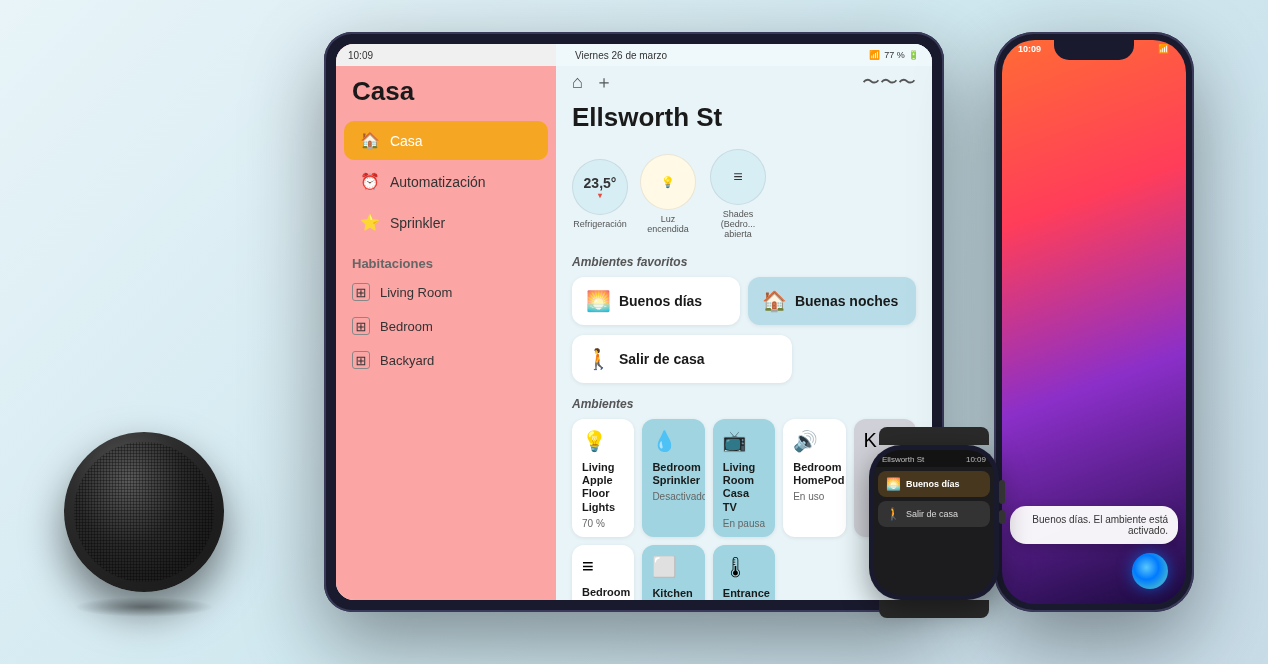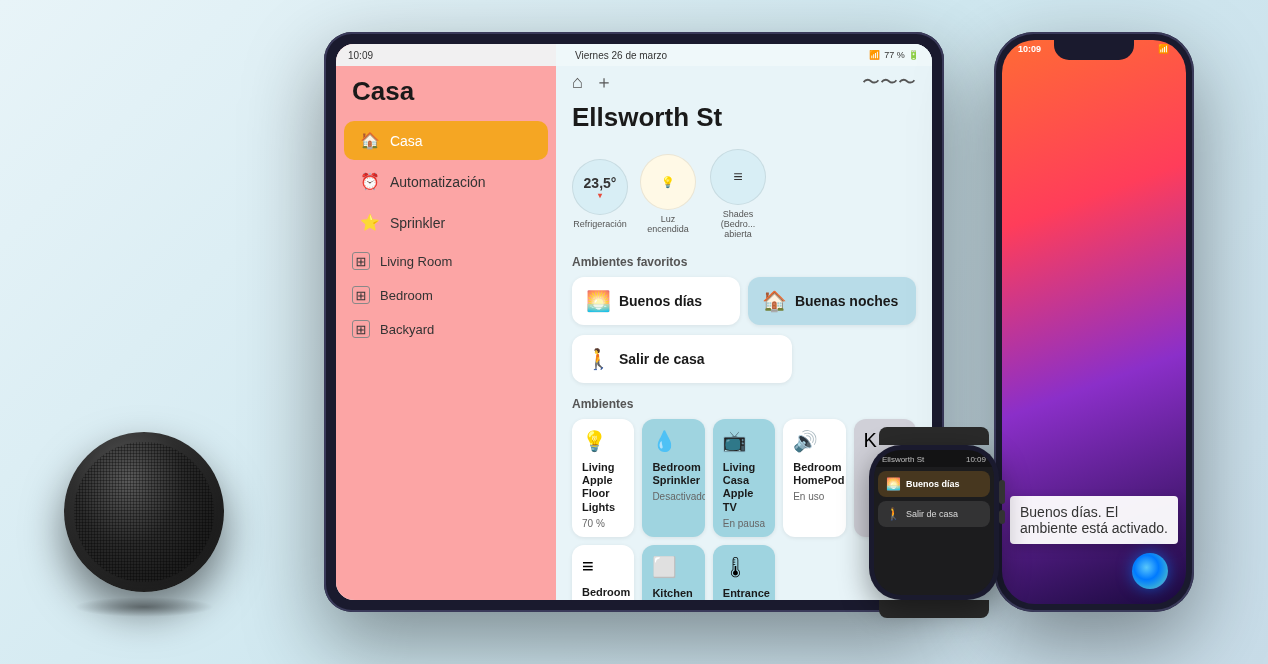--- a/index.html
+++ b/index.html
@@ -243,20 +243,21 @@
       text-align: center;
       max-width: 60px;
     }
 
     
     .section-title {
       font-size: 12px;
       font-weight: 600;
       color: #555;
       padding: 4px 16px 8px;
+      font-style: italic;
     }
     .scenes-grid {
       display: flex;
       gap: 8px;
       padding: 0 16px 10px;
     }
     .scene-card {
       flex: 1;
       background: white;
       border-radius: 12px;
@@ -368,25 +369,26 @@
       font-size: 9px;
       color: white;
       font-weight: 600;
     }
     .siri-notification {
       position: absolute;
       bottom: 60px;
       left: 8px;
       right: 8px;
       background: rgba(255,255,255,0.95);
-      border-radius: 4px;
+      border-radius: 16px;
       padding: 8px 10px;
-      font-size: 14px;
+      font-size: 10px;
       color: #333;
       box-shadow: 0 4px 12px rgba(0,0,0,0.2);
+      text-align: right;
     }
     .siri-orb {
       position: absolute;
       bottom: 15px;
       right: 18px;
       width: 36px;
       height: 36px;
       border-radius: 50%;
       background: radial-gradient(circle at 40% 40%, #5ac8fa, #007aff 40%, #34aadc 70%, #af52de 100%);
       box-shadow: 0 0 15px rgba(0,122,255,0.6);
@@ -532,20 +534,21 @@
         </div>
         <div class="sidebar-nav-item">
           <span class="nav-icon">⏰</span>
           <span>Automatización</span>
         </div>
         <div class="sidebar-nav-item">
           <span class="nav-icon">⭐</span>
           <span>Sprinkler</span>
         </div>
 
+        <div class="sidebar-section-title">Habitaciones</div>
 
         <div class="sidebar-room-item">
           <div class="room-icon">⊞</div>
           <span>Living Room</span>
         </div>
         <div class="sidebar-room-item">
           <div class="room-icon">⊞</div>
           <span>Bedroom</span>
         </div>
         <div class="sidebar-room-item">
@@ -616,21 +619,21 @@
             <div class="fav-card-name">Living Apple Floor Lights</div>
             <div class="fav-card-status">70 %</div>
           </div>
           <div class="fav-card teal">
             <div class="fav-card-icon">💧</div>
             <div class="fav-card-name">Bedroom Sprinkler</div>
             <div class="fav-card-status">Desactivado</div>
           </div>
           <div class="fav-card teal">
             <div class="fav-card-icon">📺</div>
-            <div class="fav-card-name">Living Casa Apple TV</div>
+            <div class="fav-card-name">Living Room Casa TV</div>
             <div class="fav-card-status">En pausa</div>
           </div>
           <div class="fav-card">
             <div class="fav-card-icon">🔊</div>
             <div class="fav-card-name">Bedroom HomePod</div>
             <div class="fav-card-status">En uso</div>
           </div>
           <div class="fav-card gray">
             <div class="fav-card-icon">K</div>
           </div>

